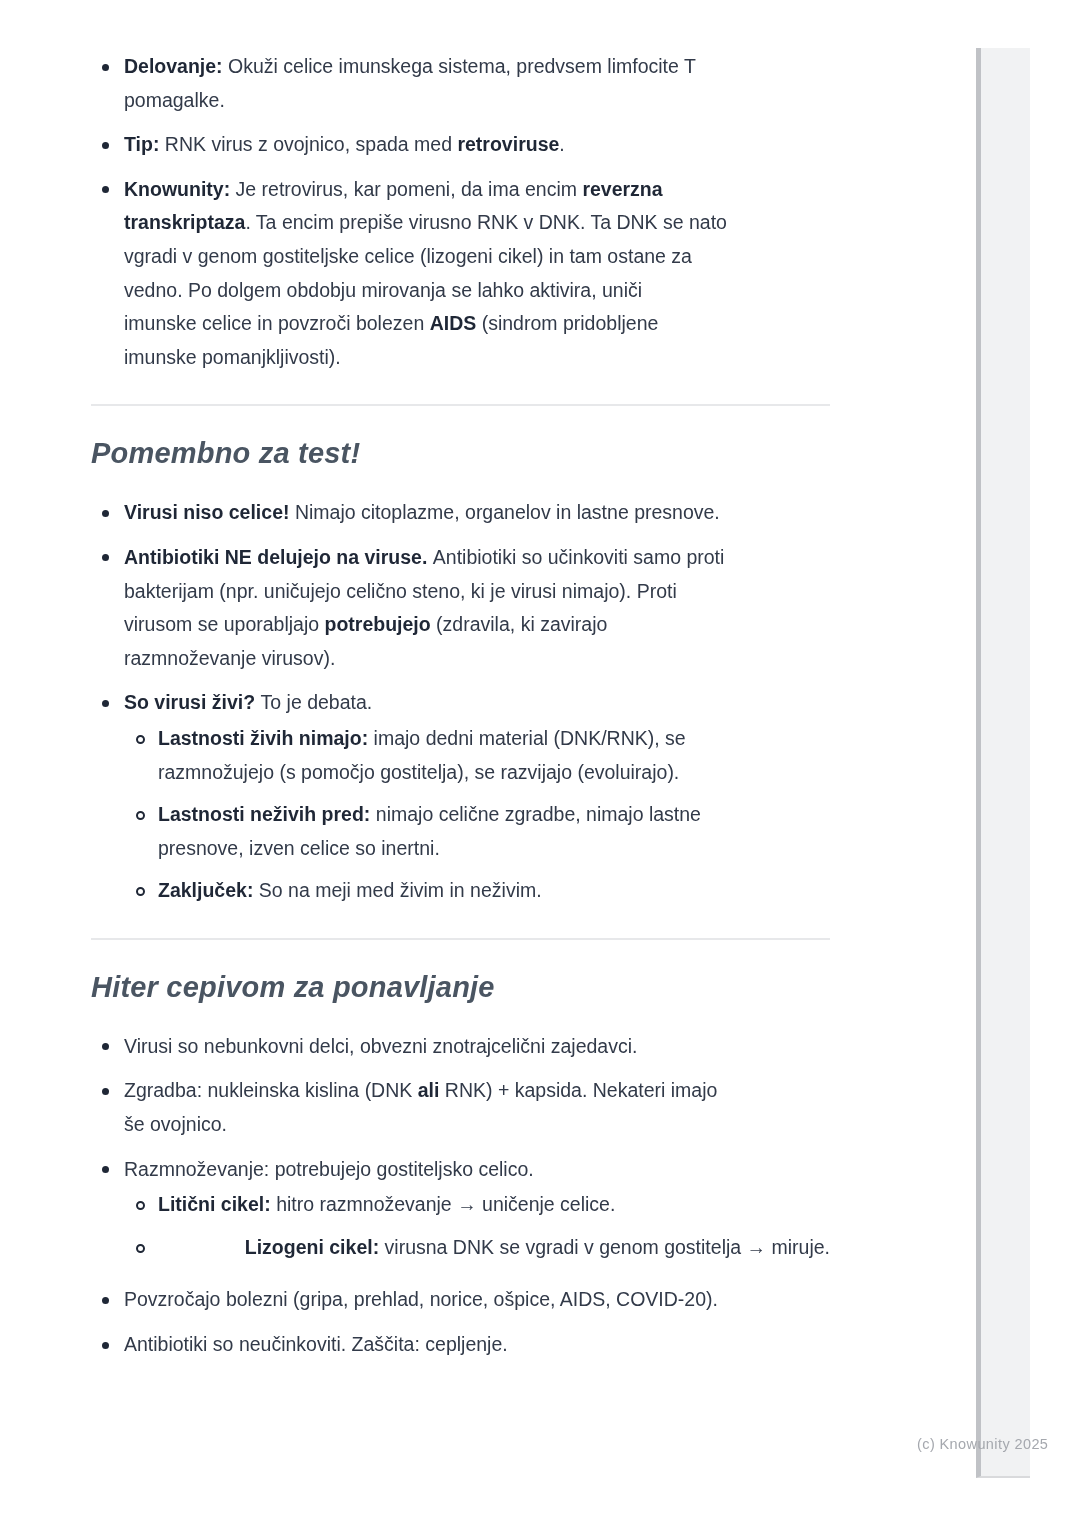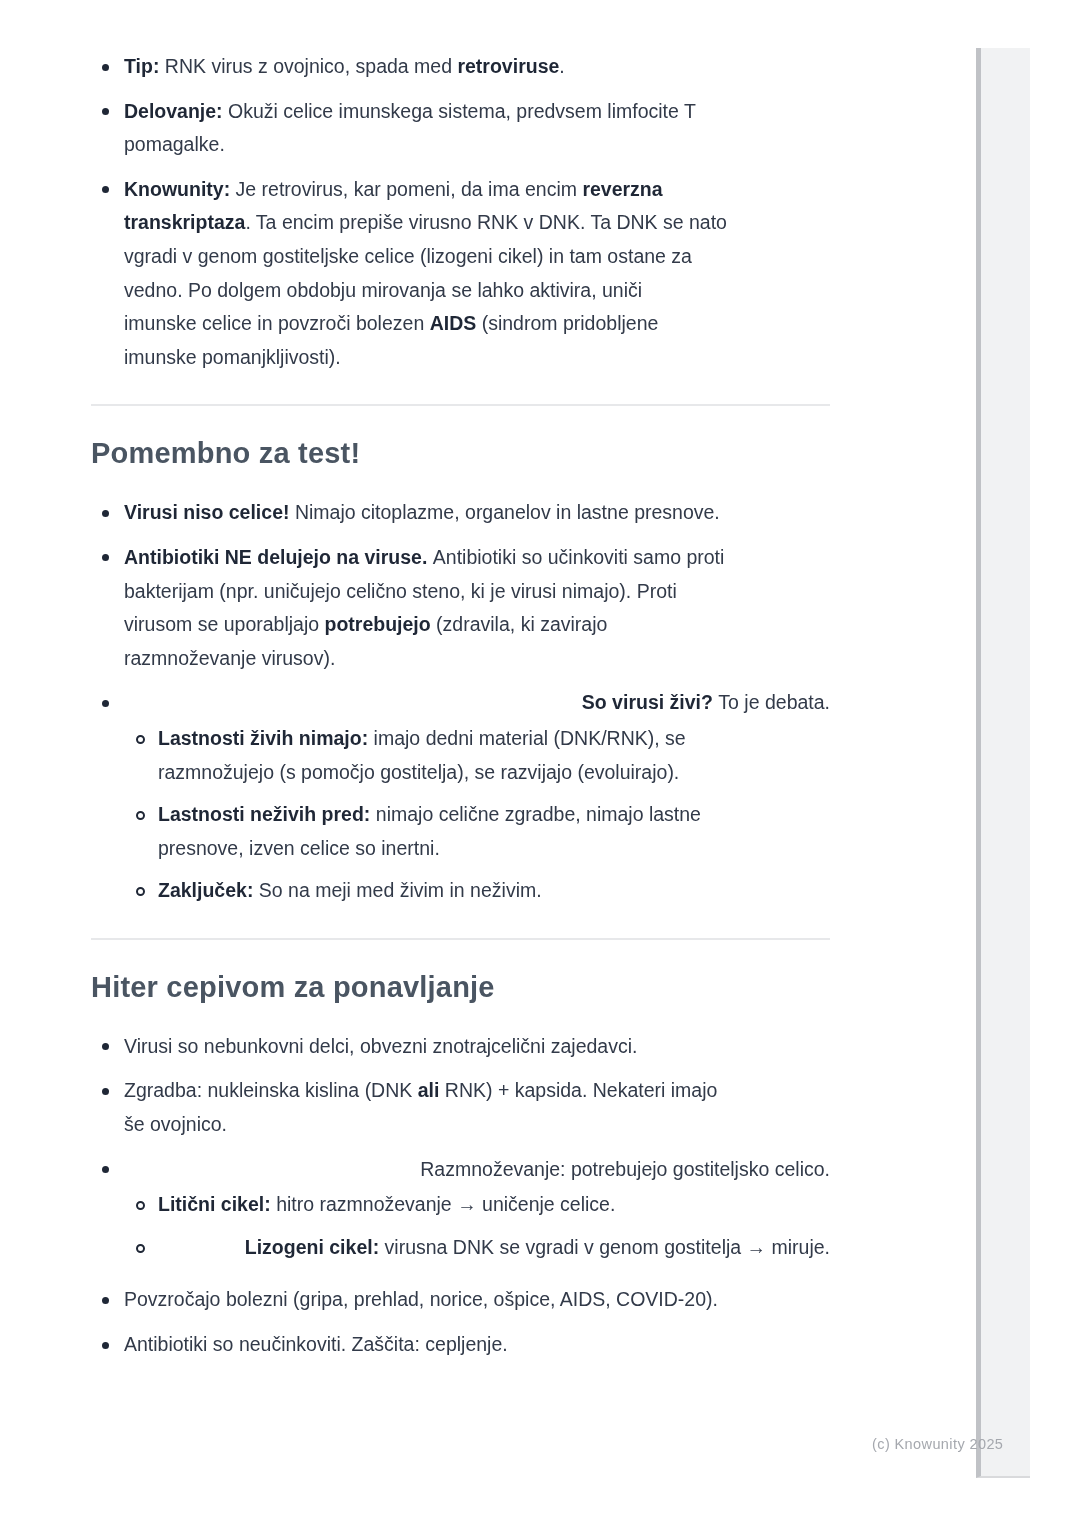--- a/index.html
+++ b/index.html
@@ -20,68 +20,68 @@
     -webkit-font-smoothing:antialiased;
   }
   .content{
     position:absolute;left:91px;top:50px;width:739px;
     color:var(--text);font-size:19.5px;line-height:33.6px;
   }
   .content ul{list-style:none;margin:0;padding:0;}
   .content li{position:relative;}
   .content li.l0{padding-left:33px;margin-bottom:11px;}
   .content li.l1{padding-left:67px;margin-bottom:9px;}
-  .content li.pre-sub{margin-bottom:2px;text-align:right;}
+  .content li.pre-sub{margin-bottom:2px;}
   .content li.post-sub{margin-bottom:19px;text-align:right;}
   .content li:last-child{margin-bottom:0;}
   .content li .txt{white-space:pre-wrap;}
   .content li.l0>.marker{
     position:absolute;left:11px;top:13.5px;width:7px;height:7px;
     border-radius:50%;background:var(--bold);
   }
   .content li.l1>.marker{
     position:absolute;left:45px;top:13px;width:5px;height:5px;
     border-radius:50%;border:2px solid var(--bold);background:transparent;
   }
   .content b{font-weight:700;color:var(--bold);}
   hr.divider{
     border:none;border-top:2px solid var(--divider);
     margin:30px 0 0 0;width:100%;
   }
   h2.heading{
     margin:28px 0 24px 0;font-size:29px;line-height:38px;
-    font-weight:700;color:var(--heading);letter-spacing:.2px;
+    font-weight:700;color:var(--heading);letter-spacing:.2px;font-style:italic;
   }
   .strip{
     position:absolute;left:976px;top:48px;width:54px;height:1430px;
     background:var(--strip-fill);
     border-left:5px solid var(--strip-edge);
     border-bottom:2px solid #d9dadc;
     box-sizing:border-box;z-index:1;
   }
   .watermark{
-    position:absolute;left:872px;top:1434px;z-index:3;
+    position:absolute;left:917px;top:1434px;z-index:3;
     font-size:14.5px;line-height:20px;color:var(--wm);
     letter-spacing:.4px;white-space:nowrap;
   }
 </style>
 </head>
 <body>
 
 <div class="page-root">
   <main class="content" id="sections-root">
       <ul>
         <li class="l0">
           <span class="marker"></span>
-          <div class="txt"><b>Tip: </b>RNK virus z ovojnico, spada med <b>retroviruse</b>.</div>
+          <div class="txt"><b>Delovanje: </b>Okuži celice imunskega sistema, predvsem limfocite T
+pomagalke.</div>
         </li>
         <li class="l0">
           <span class="marker"></span>
-          <div class="txt"><b>Delovanje: </b>Okuži celice imunskega sistema, predvsem limfocite T
-pomagalke.</div>
+          <div class="txt"><b>Tip: </b>RNK virus z ovojnico, spada med <b>retroviruse</b>.</div>
         </li>
         <li class="l0">
           <span class="marker"></span>
           <div class="txt"><b>Knowunity: </b>Je retrovirus, kar pomeni, da ima encim <b>reverzna
 transkriptaza</b>. Ta encim prepiše virusno RNK v DNK. Ta DNK se nato
 vgradi v genom gostiteljske celice (lizogeni cikel) in tam ostane za
 vedno. Po dolgem obdobju mirovanja se lahko aktivira, uniči
 imunske celice in povzroči bolezen <b>AIDS</b> (sindrom pridobljene
 imunske pomanjkljivosti).</div>
         </li>

